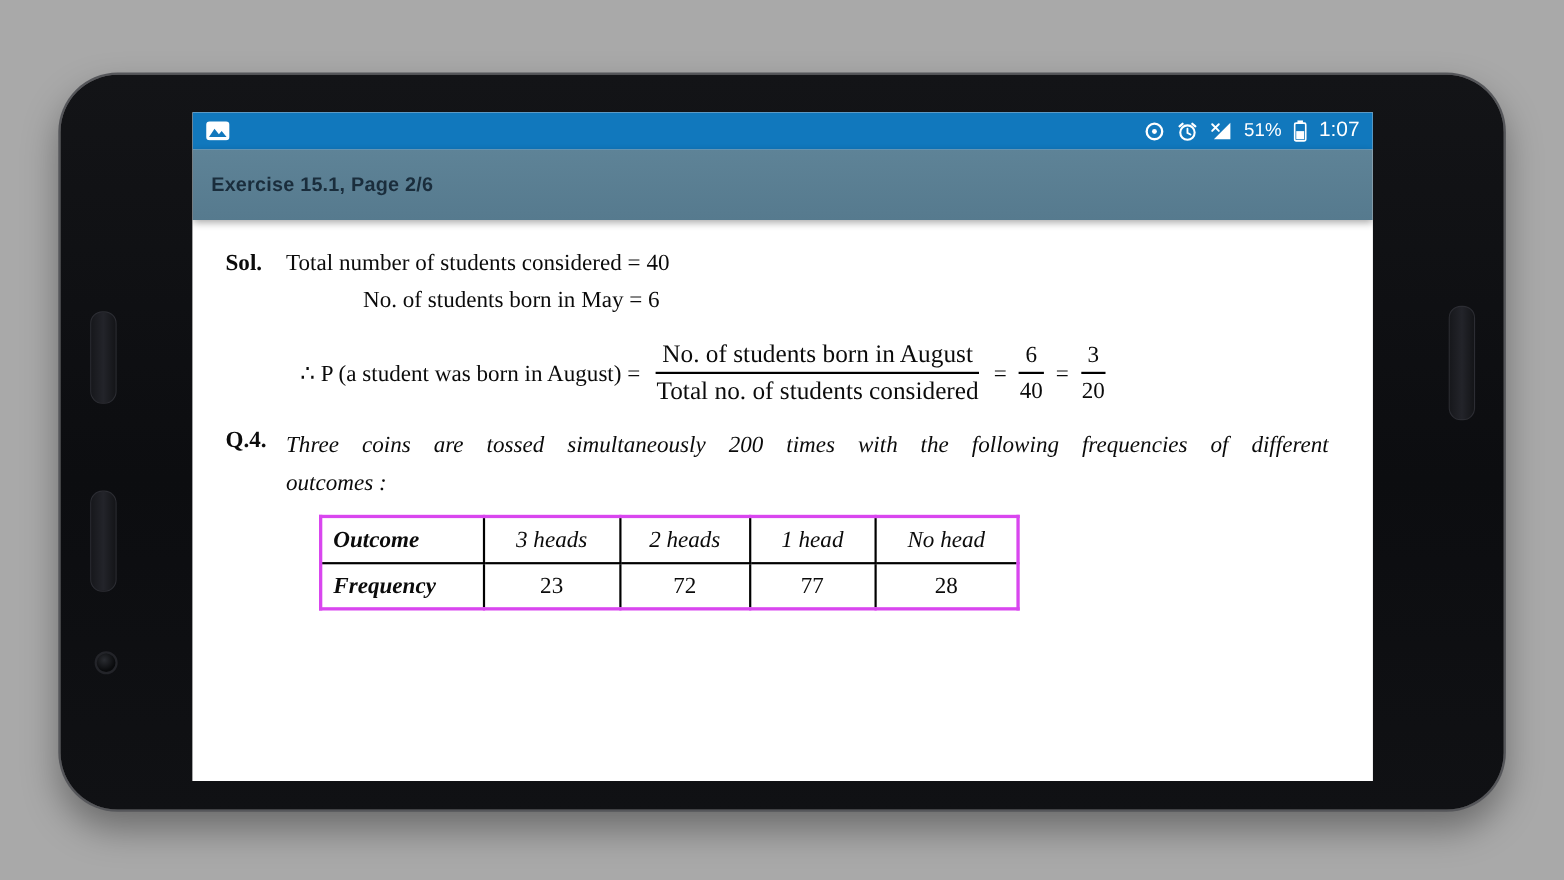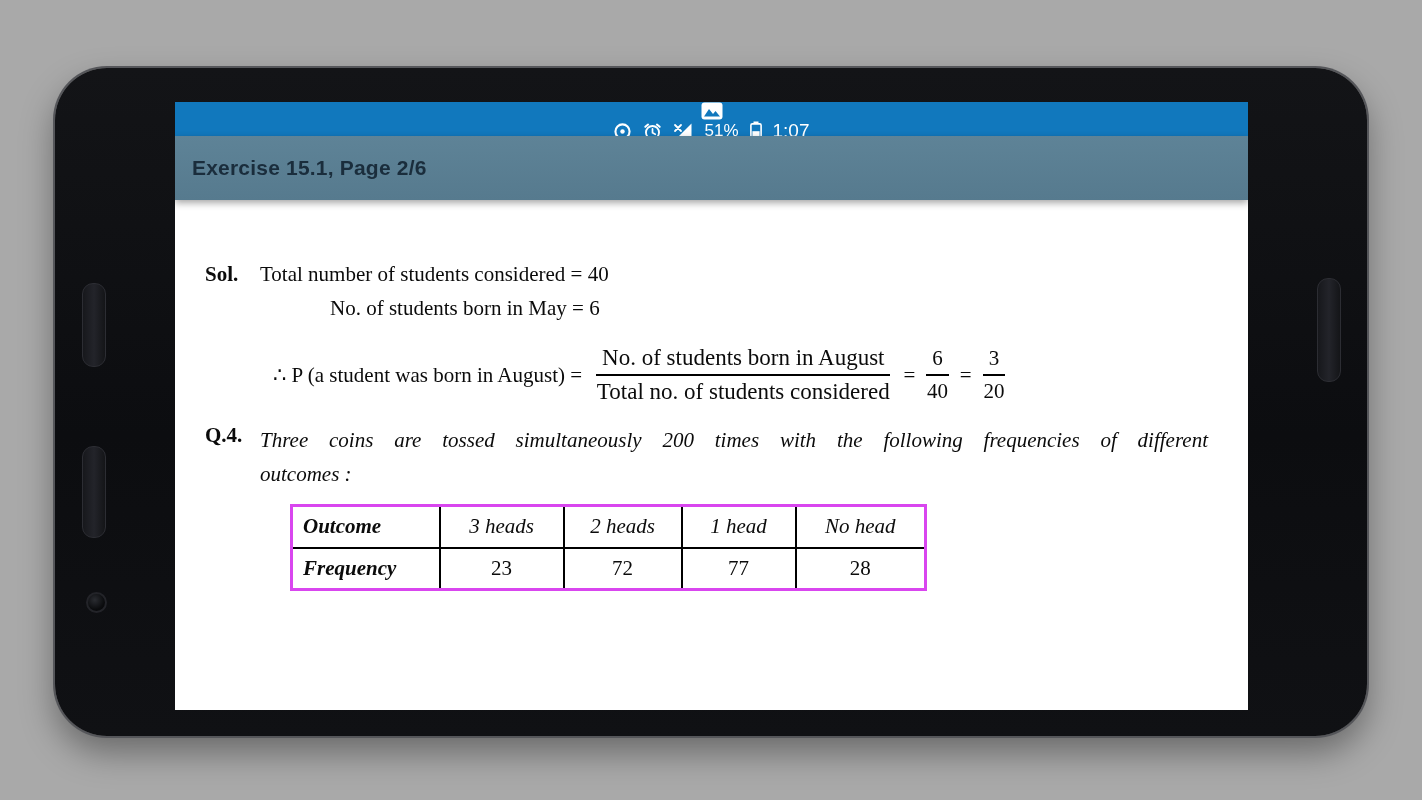--- a/index.html
+++ b/index.html
@@ -40,52 +40,52 @@
     position:absolute; left:120px; top:34px;
     width:1073px; height:608px;
     background:#ffffff;
     overflow:hidden;
   }
 
   
   .status-bar {
     height:34px; background:#1178bd;
     display:flex; align-items:center;
-    color:#fff; padding:0 12px; box-sizing:border-box;flex-direction:column;
+    color:#fff; padding:0 12px; box-sizing:border-box;
   }
   .sb-left { display:flex; align-items:center; }
   .sb-spacer { flex:1; }
   .sb-right { display:flex; align-items:center; gap:11px; }
   .sb-txt { font-size:17px; color:#fff; }
   .sb-time { font-size:19px; color:#ffffff; }
   .sb-icon { display:flex; align-items:center; }
 
   
   .app-bar {
     height:64px;
     background:linear-gradient(180deg,#5e8397 0%,#567a8e 100%);
     display:flex; align-items:center;
     padding-left:17px; box-sizing:border-box;
     box-shadow:0 3px 7px rgba(0,0,0,0.35);
     position:relative; z-index:2;
   }
   .app-title {
-    color:#1a2d3c; font-size:21px; font-weight:bold;
+    color:#1a2d3c; font-size:18px; font-weight:bold;
     letter-spacing:0.2px;
   }
 
   
   .page {
     height:510px; background:#ffffff;
     padding:26px 0 0 30px; box-sizing:border-box;
     font-family:"Liberation Serif", serif;
     color:#0b0b0b; font-size:21px;
     position:relative; z-index:1;
   }
-  .row { display:flex;margin-top:36px; }
+  .row { display:flex; }
   .lbl { width:55px; font-weight:bold; flex:0 0 auto; }
   .sol-row { margin-bottom:9px; }
   .indent2 { margin-left:125px; }
 
   .prob-line {
     margin:24px 0 0 68px;
     display:flex; align-items:center;
     font-size:21px;
   }
   .prefix { margin-right:4px; }

